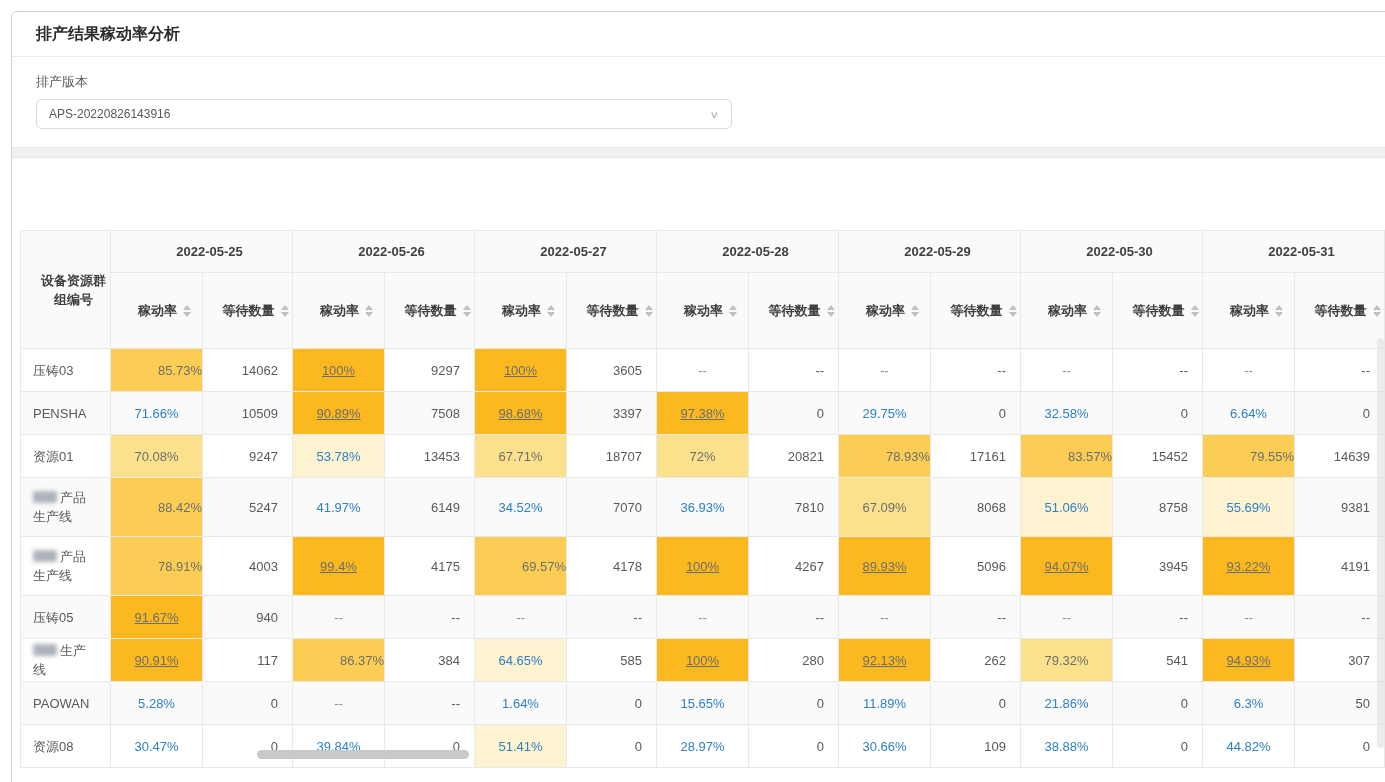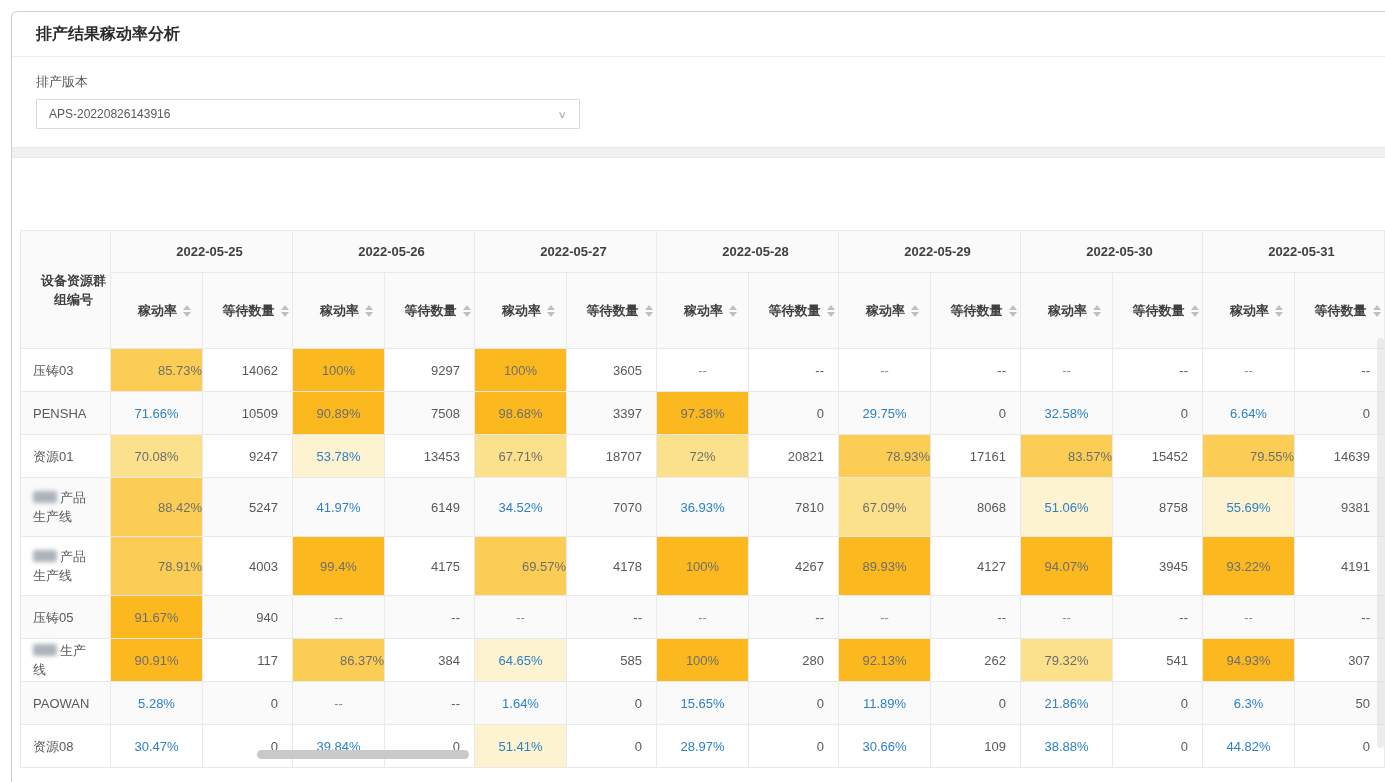--- a/index.html
+++ b/index.html
@@ -10,21 +10,21 @@
     --blue:#2e81c4;
     --cell-gray:#6e6e6e;
     --border:#e9e9e9;
   }
   *{box-sizing:border-box;}
   body{margin:0;background:#fff;font-family:"Liberation Sans","DejaVu Sans",sans-serif;}
   .window{position:relative;width:1383px;height:780px;margin:11px;border:1px solid #cfcfcf;border-radius:6px;overflow:hidden;background:#fff;}
   .title-bar{padding:12px 24px 11px;border-bottom:1px solid #ececec;font-size:16px;font-weight:600;color:#2b2b2b;}
   .form-area{padding:16px 24px 18px;}
   .version-label{display:block;font-size:13px;color:#595959;margin-bottom:8px;}
-  .select{width:544px;height:30px;border:1px solid #d9d9d9;border-radius:1px;display:flex;align-items:center;justify-content:space-between;padding:8px 12px;font-size:12px;color:#595959;background:#fff;cursor:pointer;}
+  .select{width:696px;height:30px;border:1px solid #d9d9d9;border-radius:6px;display:flex;align-items:center;justify-content:space-between;padding:8px 12px;font-size:12px;color:#595959;background:#fff;cursor:pointer;}
   .select .chev{color:#b3b3b3;font-size:13px;line-height:1;transform:scaleY(.75);}
   .gray-band{height:11px;background:#f1f1f1;border-top:1px solid #e9e9e9;border-bottom:1px solid #e9e9e9;}
   .content-card{background:#fff;padding:72px 8px 0;}
   .table-viewport{position:relative;height:538px;overflow:hidden;}
   table.grid{border-collapse:collapse;table-layout:fixed;width:1364px;font-size:13px;color:#595959;}
   .grid th,.grid td{border:1px solid var(--border);padding:0;}
   .grid thead th{background:#fafafa;font-weight:600;color:#404040;font-size:13px;padding-left:16px;}
   .corner{padding:0 10px;text-align:center;line-height:19px;}
   .date-th{height:42px;text-align:center;}
   .sub-th{height:76px;text-align:center;}
@@ -32,21 +32,21 @@
   .sorter{display:inline-flex;flex-direction:column;gap:2px;cursor:pointer;}
   .caret-up{width:0;height:0;border-left:4px solid transparent;border-right:4px solid transparent;border-bottom:5px solid #bfbfbf;}
   .caret-down{width:0;height:0;border-left:4px solid transparent;border-right:4px solid transparent;border-top:5px solid #bfbfbf;}
   tbody tr.normal{height:43px;}
   tbody tr.tall{height:59px;}
   tbody tr.partial{height:40px;}
   tbody tr:nth-child(even) td{background:#fafafa;}
   td.label-cell{padding:0 12px;text-align:left;color:#595959;line-height:19px;}
   td.rate{text-align:center;}
   td.wait{text-align:right;padding-right:14px;color:#595959;}
-  td.tone-strong{background:var(--tone-strong)!important;color:var(--cell-gray);}
+  td.tone-strong{background:var(--tone-strong)!important;color:var(--cell-gray);text-decoration:underline;}
   td.tone-medium{background:var(--tone-medium)!important;color:var(--cell-gray);text-align:right;}
   td.tone-light{background:var(--tone-light)!important;color:var(--cell-gray);}
   td.tone-pale{background:var(--tone-pale)!important;color:var(--blue);}
   td.tone-none{color:var(--blue);}
   td.tone-empty{color:#8c8c8c;}
   td.rate[data-interactable="true"]{cursor:pointer;}
   .redact{display:inline-block;width:24px;height:12px;background:#adb3ba;border-radius:2px;filter:blur(2px);vertical-align:-1px;margin-right:3px;}
   .h-scroll{position:absolute;left:237px;bottom:9px;width:212px;height:9px;background:#c9c9c9;border-radius:5px;}
   .v-scroll{position:absolute;right:1px;top:108px;width:7px;height:410px;background:#dcdcdc;border-radius:4px;opacity:.55;}
 </style>
@@ -300,21 +300,21 @@
               <td class="label-cell" data-interactable="false"><span class="redact" data-interactable="false"></span>产品生产线</td>
               <td class="rate tone-medium" data-interactable="true">78.91%</td>
               <td class="wait" data-interactable="false">4003</td>
               <td class="rate tone-strong" data-interactable="true">99.4%</td>
               <td class="wait" data-interactable="false">4175</td>
               <td class="rate tone-medium" data-interactable="true">69.57%</td>
               <td class="wait" data-interactable="false">4178</td>
               <td class="rate tone-strong" data-interactable="true">100%</td>
               <td class="wait" data-interactable="false">4267</td>
               <td class="rate tone-strong" data-interactable="true">89.93%</td>
-              <td class="wait" data-interactable="false">4127</td>
+              <td class="wait" data-interactable="false">5096</td>
               <td class="rate tone-strong" data-interactable="true">94.07%</td>
               <td class="wait" data-interactable="false">3945</td>
               <td class="rate tone-strong" data-interactable="true">93.22%</td>
               <td class="wait" data-interactable="false">4191</td>
             </tr>
             <tr class="normal" data-interactable="false">
               <td class="label-cell" data-interactable="false">压铸05</td>
               <td class="rate tone-strong" data-interactable="true">91.67%</td>
               <td class="wait" data-interactable="false">940</td>
               <td class="rate tone-empty" data-interactable="false">--</td>

